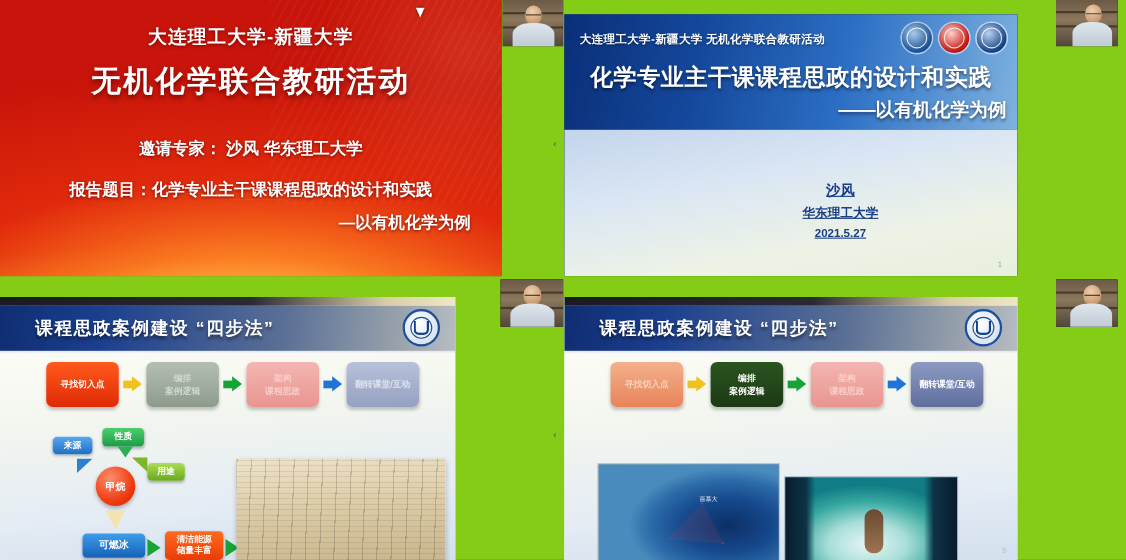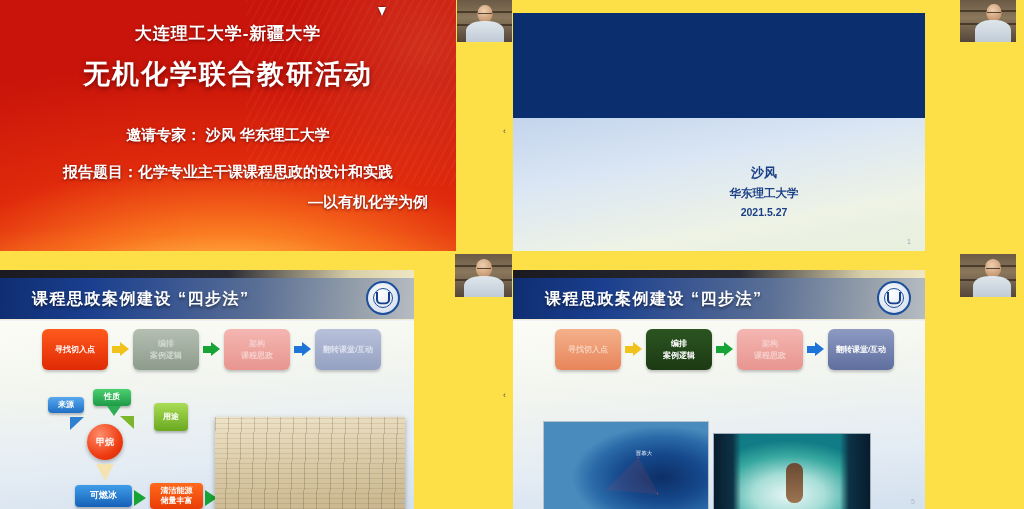--- a/index.html
+++ b/index.html
@@ -1,21 +1,21 @@
 <!DOCTYPE html>
 <html><head>
 <meta charset="utf-8">
 <style>
   * { box-sizing: border-box; margin: 0; padding: 0; }
   html, body {
     width: 1024px; height: 509px;
     background: #000; overflow: hidden;
     font-family: "Liberation Sans", "DejaVu Sans", sans-serif;
   }
-  #stage { position: relative; width: 1024px; height: 509px; background:#fde047;padding-left:36px; }
+  #stage { position: relative; width: 1024px; height: 509px; background:#84cc16;padding-left:36px; }
 
   .panel { position: absolute; overflow: hidden; background:#000; }
 
   
   #slide-red {
     left: 0; top: 0; width: 456px; height: 251px;
     background:
       radial-gradient(ellipse 120% 90% at 50% 115%, #ffdca8 0%, #ff9a2e 14%, #f4621a 34%, #e02a0c 56%, #c8140a 100%),
       linear-gradient(160deg, #a81208 0%, #d6180c 30%, #e62410 60%, #c01008 100%);
   }
@@ -76,21 +76,21 @@
   .blue-body{
     position:absolute; left:0; top:105px; width:100%; bottom:0;
     background: linear-gradient(170deg, #c3d4ec 0%, #dae6f4 35%, #eef3e6 72%, #e8efdd 100%);
   }
   .bb-name{ position:absolute; left:0; right:0; top:46px; text-align:center; color:#1b3f86;
             font-size:13px; font-weight:bold; }
   .bb-org { position:absolute; left:0; right:0; top:68px; text-align:center; color:#1b3f86;
             font-size:11.5px; font-weight:bold; }
   .bb-date{ position:absolute; left:0; right:0; top:88px; text-align:center; color:#1b3f86;
             font-size:10.5px; font-weight:bold; }
-  .bb-name,.bb-org,.bb-date{ margin-right:-90px; }
+  .bb-name,.bb-org,.bb-date{ margin-right:-90px;text-decoration:underline; }
   .pgnum{ position:absolute; right:14px; bottom:6px; color:#9aa7b5; font-size:7px; }
 
   
   #slide-bl { left: 0; top: 270px; width: 414px; height: 239px; background:#eef1f5; }
   #slide-br { left: 513px; top: 270px; width: 412px; height: 239px; background:#eef1f5; }
   .sld-topband{ position:absolute; left:0; top:0; width:100%; height:8px;
      background: linear-gradient(90deg, #1a1a20 0%, #2a2a33 55%, #d8cfa8 85%, #efe7c4 100%); }
   .sld-head{
     position:absolute; left:0; top:8px; width:100%; height:42px;
     background: linear-gradient(95deg, #0f2d72 0%, #1b3f8e 22%, #5a6f95 62%, #9aa3ad 88%, #b6bcc2 100%);
@@ -218,20 +218,30 @@
       <div class="rl1">大连理工大学-新疆大学</div>
       <div class="rl2">无机化学联合教研活动</div>
       <div class="rl3">邀请专家：   沙风   华东理工大学</div>
       <div class="rl4">报告题目：化学专业主干课课程思政的设计和实践</div>
       <div class="rl5">—以有机化学为例</div>
     </div>
   </div>
   <div class="cursor" style="left:378px; top:7px;"></div>
 
   <div class="panel" id="slide-blue">
+    <div class="blue-head">
+      <div class="bh-sub">大连理工大学-新疆大学 无机化学联合教研活动</div>
+      <div class="logos">
+        <div class="logo lg-blue1"></div>
+        <div class="logo lg-red"></div>
+        <div class="logo lg-blue2"></div>
+      </div>
+      <div class="bh-title">化学专业主干课课程思政的设计和实践</div>
+      <div class="bh-title2">——以有机化学为例</div>
+    </div>
     <div class="blue-body">
       <div class="bb-name">沙风</div>
       <div class="bb-org">华东理工大学</div>
       <div class="bb-date">2021.5.27</div>
       <div class="pgnum">1</div>
     </div>
   </div>
 
   <div class="panel" id="slide-bl">
     <div class="sld-topband"></div>
@@ -269,21 +279,21 @@
           <span>翻转课堂/互动</span>
         </div>
       </div>
 
       <div class="tag" style="left:93px; top:68px; width:38px; height:17px; background:linear-gradient(180deg,#4bcf6f,#1f9a47);">性质</div>
       <div class="tri" style="left:107px; top:85px; border-left:7px solid transparent; border-right:7px solid transparent; border-top:10px solid #2fae55;"></div>
 
       <div class="tag" style="left:48px; top:76px; width:36px; height:16px; background:linear-gradient(180deg,#58a8ef,#1f6fc4);">来源</div>
       <div class="tri" style="left:70px; top:96px; border-top:13px solid #2f80cf; border-right:14px solid transparent;"></div>
 
-      <div class="tag" style="left:134px; top:82px; width:34px; height:28px; background:linear-gradient(180deg,#a9dd55,#6aa820);margin-left:20px;">用途</div>
+      <div class="tag" style="left:134px; top:100px; width:34px; height:16px; background:linear-gradient(180deg,#a9dd55,#6aa820);">用途</div>
       <div class="tri" style="left:120px; top:95px; border-top:13px solid #7cb62c; border-left:14px solid transparent;"></div>
 
       <div class="circ" style="left:87px; top:103px;">甲烷</div>
 
       <div class="tri" style="left:96px; top:143px; border-left:9px solid transparent; border-right:9px solid transparent; border-top:17px solid #f4e3b0;"></div>
 
       <div class="tag" style="left:75px; top:164px; width:57px; height:22px; font-size:9px; background:linear-gradient(180deg,#3f9de8,#1561b8);">可燃冰</div>
       <div class="tri" style="left:134px; top:169px; border-top:8px solid transparent; border-bottom:8px solid transparent; border-left:12px solid #16a437;"></div>
       <div class="tag" style="left:150px; top:162px; width:53px; height:26px; white-space:pre-line; background:linear-gradient(180deg,#ff6a1c,#e93c06);">清洁能源
 储量丰富</div>

